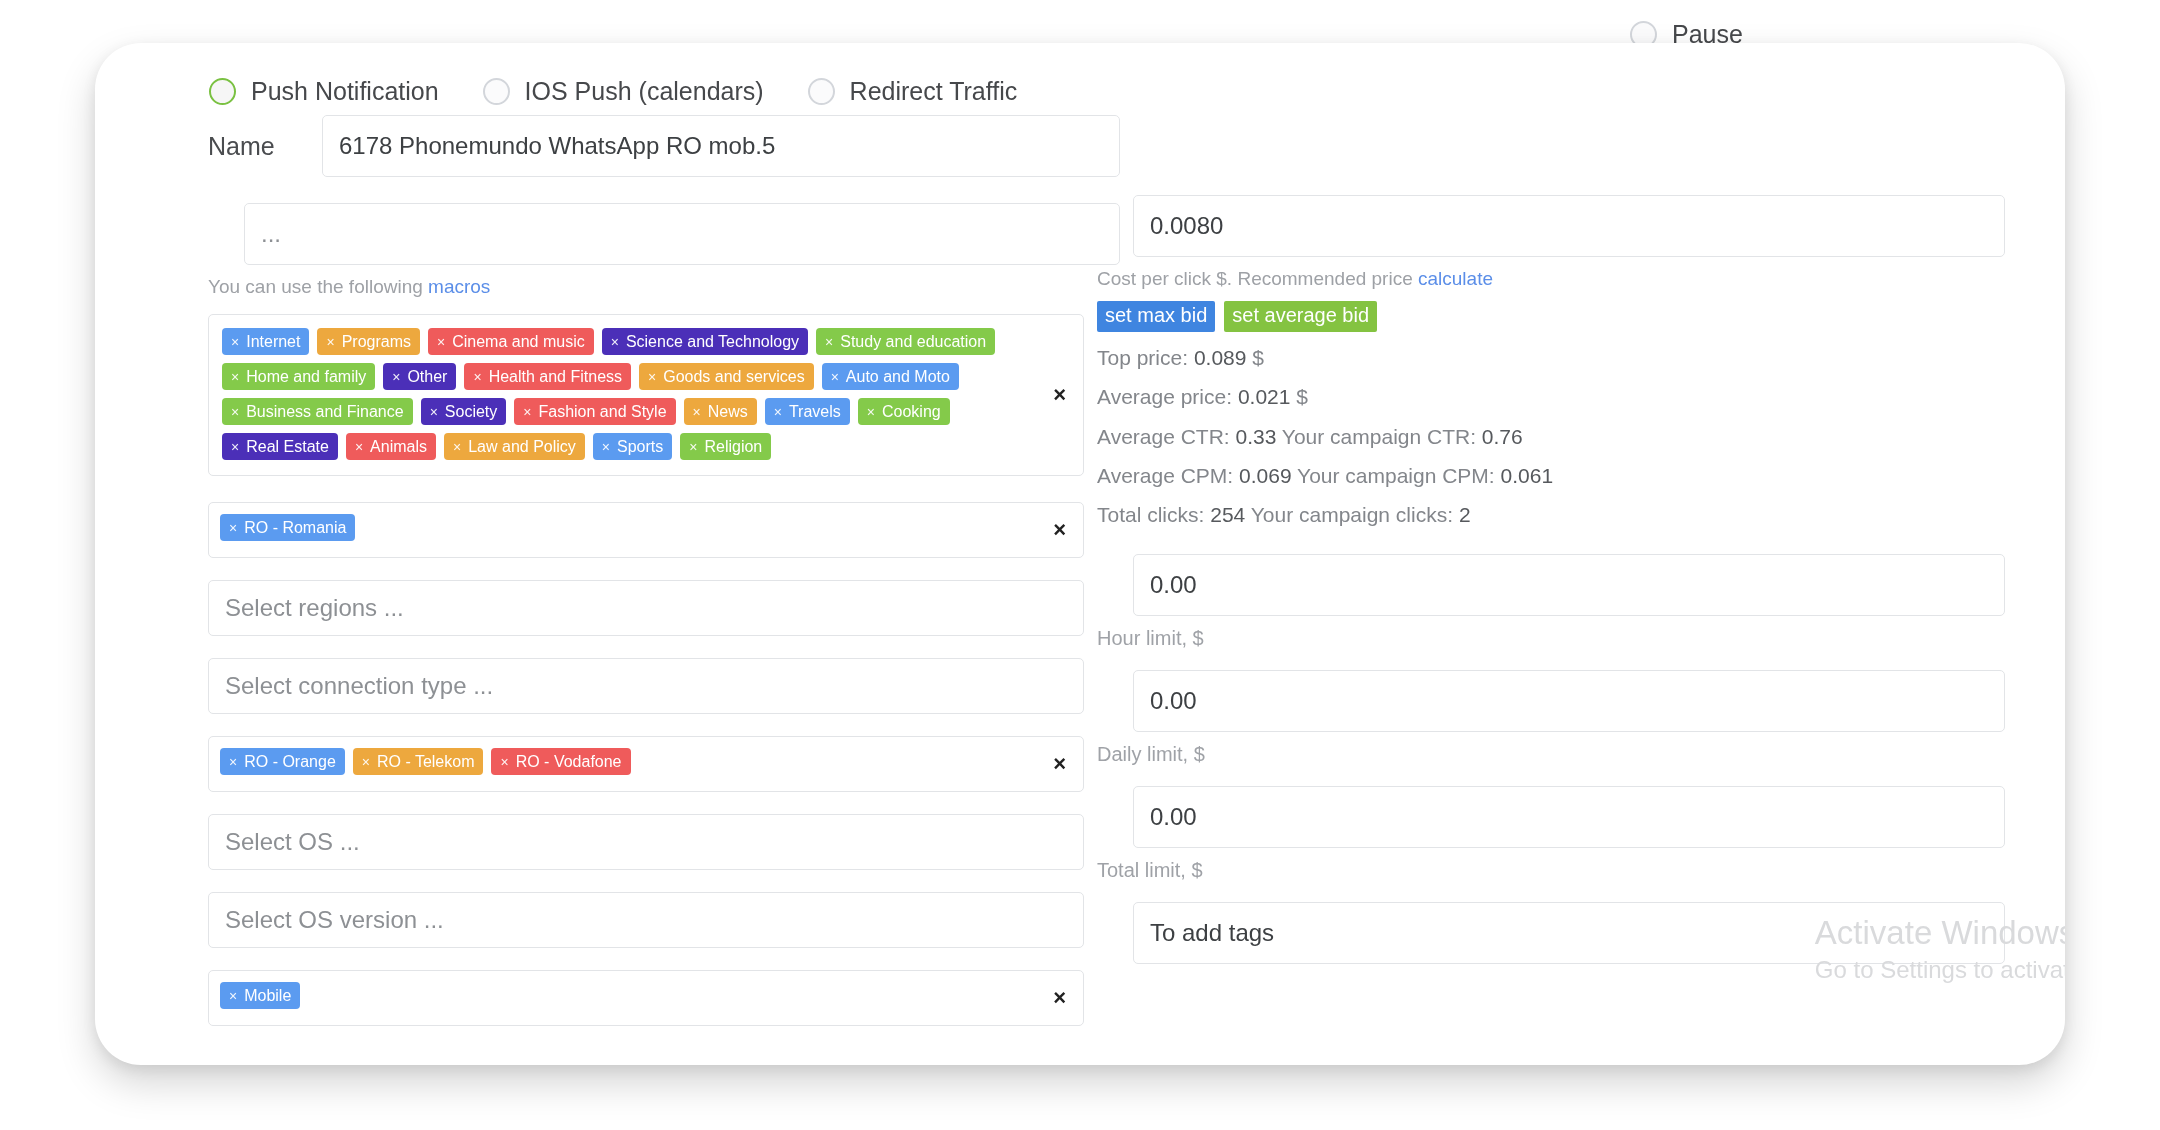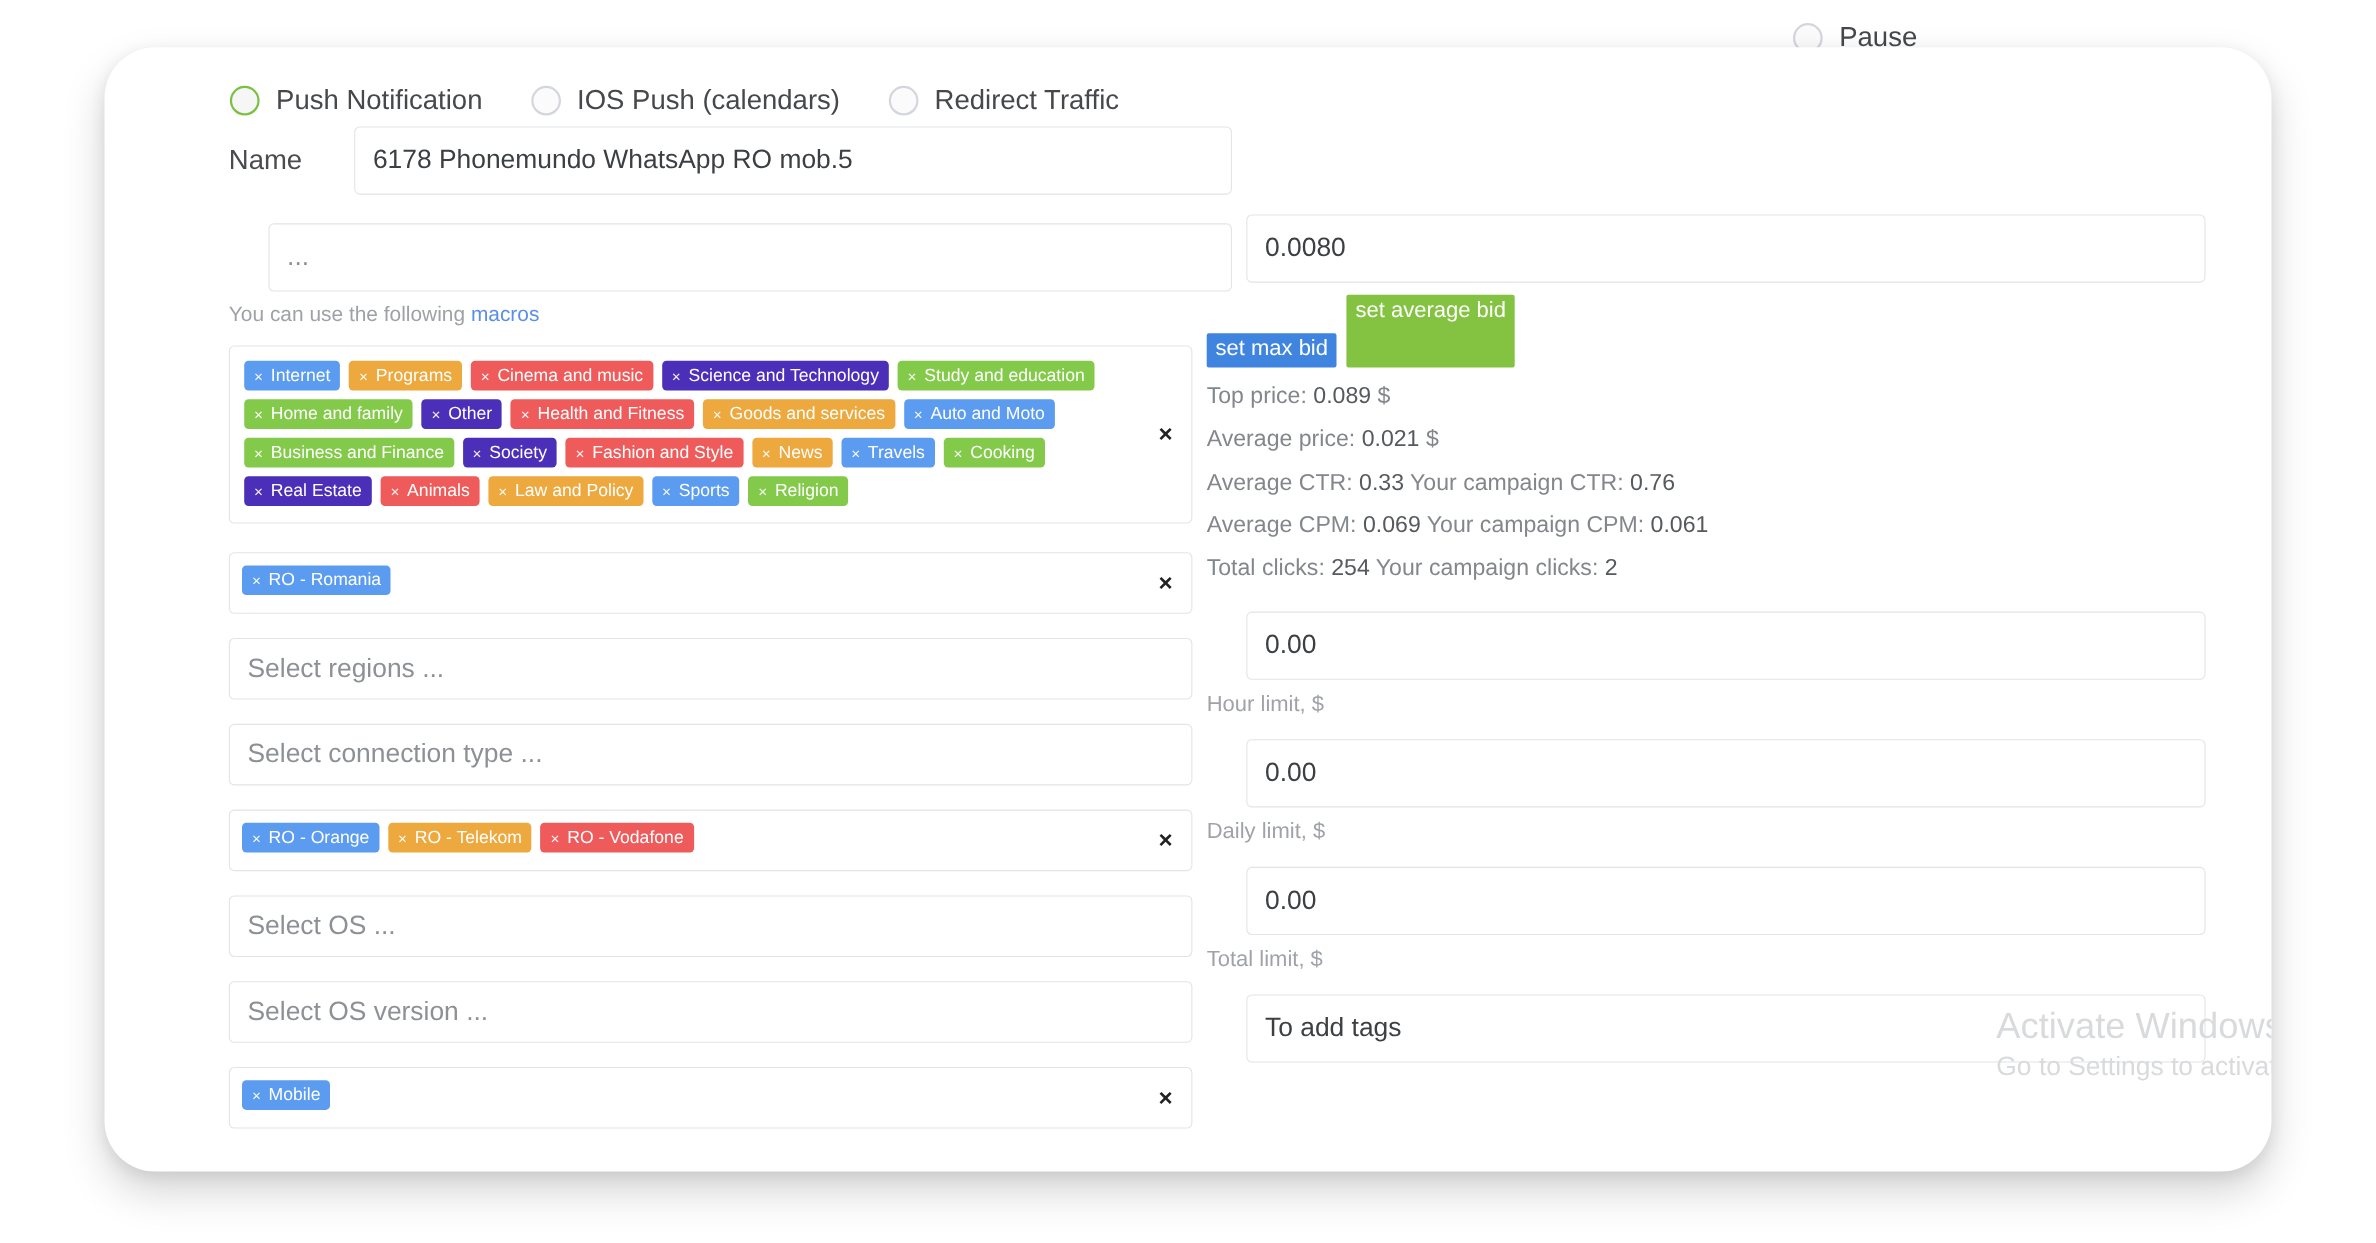--- a/index.html
+++ b/index.html
@@ -91,21 +91,21 @@
   }
 
   
   .stat { font-size: 21px; color: #83868b; margin-top: 13px; line-height: 1.25; }
   .stat b { color: #56595d; font-weight: normal; }
   .bidbtns { display: flex; gap: 9px; margin-top: 11px; }
   .bidbtn {
     font-size: 20px; color: #fff; padding: 3px 8px 5px; border-radius: 2px;
     line-height: 1.15; cursor: pointer;
   }
-  .bidbtn.max { background: #3f85e0; margin-top: 35px; }
+  .bidbtn.max { background: #3f85e0; }
   .bidbtn.avg { background: #84c341; }
 
   .lbl-under { font-size: 20px; color: #9fa2a7; margin-top: 11px; }
 
   
   .watermark {
     position: absolute; right: -18px; bottom: 78px;
     text-align: left; color: #d9dadc; user-select: none;
     white-space: nowrap;
   }
@@ -321,20 +321,21 @@
       <div class="sp22"></div>
 
     </div>
 
     <div class="col-right">
 
       <div style="height:62px;"></div>
 
       <div class="inp tall">0.0080</div>
 
+      <div class="hint"><span>Cost per click $. Recommended price </span><a class="lnk" href="#">calculate</a></div>
 
       <div class="bidbtns">
         <span class="bidbtn max">set max bid</span>
         <span class="bidbtn avg">set average bid</span>
       </div>
 
       <div class="stat">
         <span>Top price:</span>
         <b>0.089</b>
         <span>$</span>

